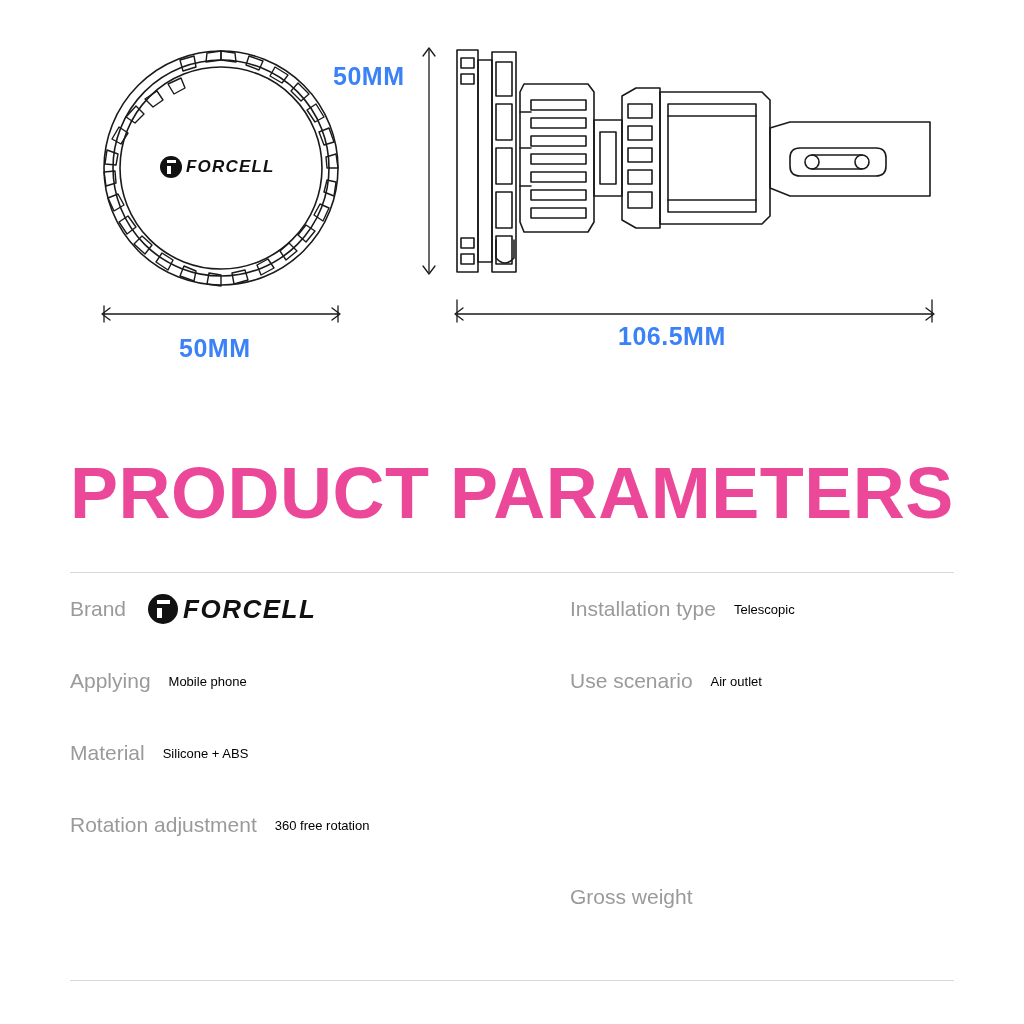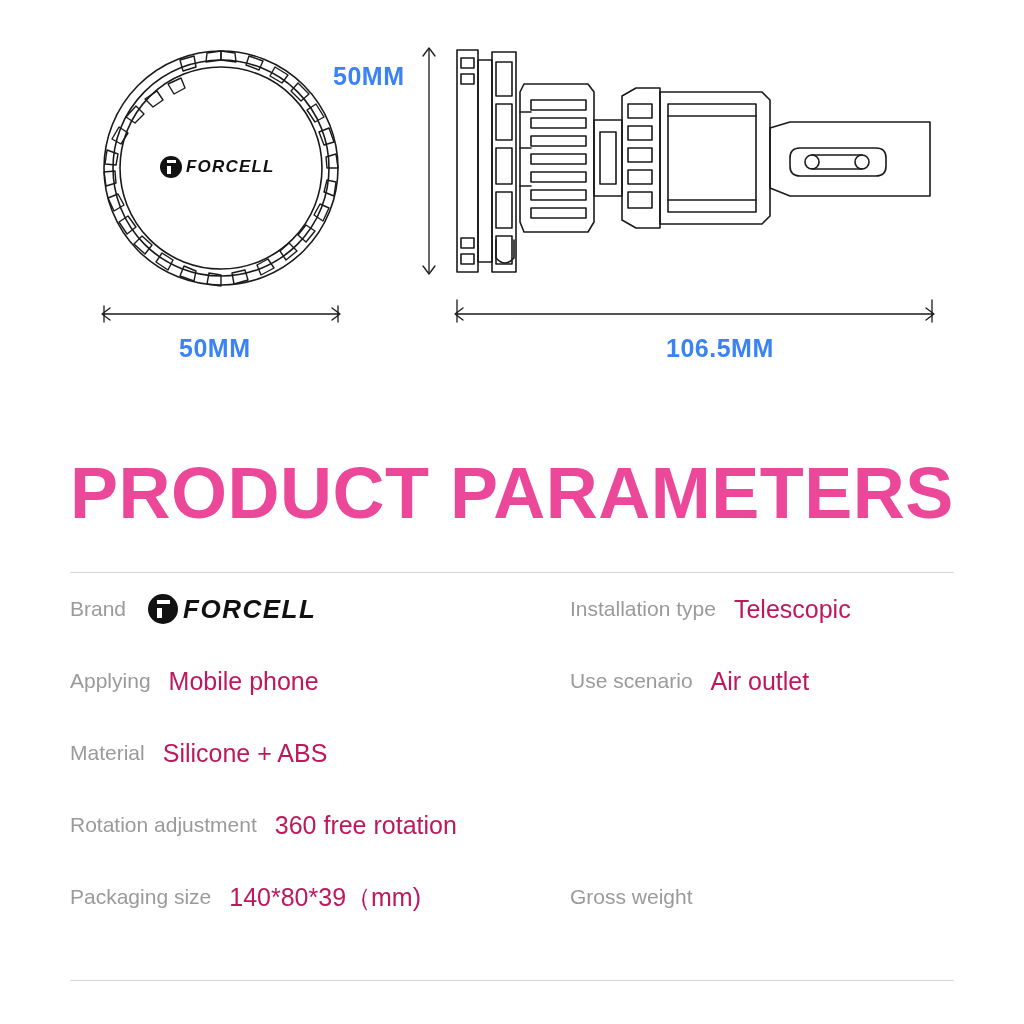--- a/index.html
+++ b/index.html
@@ -26,21 +26,21 @@
   .dim-label {
     position: absolute;
     font-size: 25px;
     font-weight: 700;
     color: #3b82f6;
     letter-spacing: 0.5px;
     white-space: nowrap;
   }
   #dim-height-label { left: 333px; top: 62px; }
   #dim-width-label  { left: 179px; top: 334px; }
-  #dim-length-label { left: 618px; top: 334px; margin-left: 48px; }
+  #dim-length-label { left: 618px; top: 322px; }
 
   .logo-front {
     position: absolute;
     left: 160px;
     top: 155px;
     width: 125px;
     height: 24px;
     display: flex;
     align-items: center;
     gap: 4px;
@@ -119,22 +119,22 @@
   .cell.right { width: 384px; }
   .cell.full  { width: 884px; }
 
   .k {
     font-size: 21px;
     color: #9a9a9a;
     font-weight: 400;
     margin-right: 18px;
   }
   .v {
-    font-size: 25px;
-    color: #be185d;
+    font-size: 13px;
+    color: #000000;
     font-weight: 400;
   }
   .v.sub {
   }
 
   .logo-inline {
     display: inline-flex;
     align-items: center;
     gap: 5px;
     margin-left: 4px;
@@ -349,24 +349,20 @@
   </div>
 
   <div class="spec-row">
     <div class="cell full">
       <span class="k">Rotation adjustment</span>
       <span class="v">360 free rotation</span>
     </div>
   </div>
 
   <div class="spec-row">
-    <div class="cell left">
-      <span class="k">Packaging size</span>
-      <span class="v">140*80*39（mm)</span>
-    </div>
     <div class="cell right">
       <span class="k">Gross weight</span>
       <span class="v"></span>
     </div>
   </div>
 
 </div>
 
 <div class="bottom-rule"></div>
 

